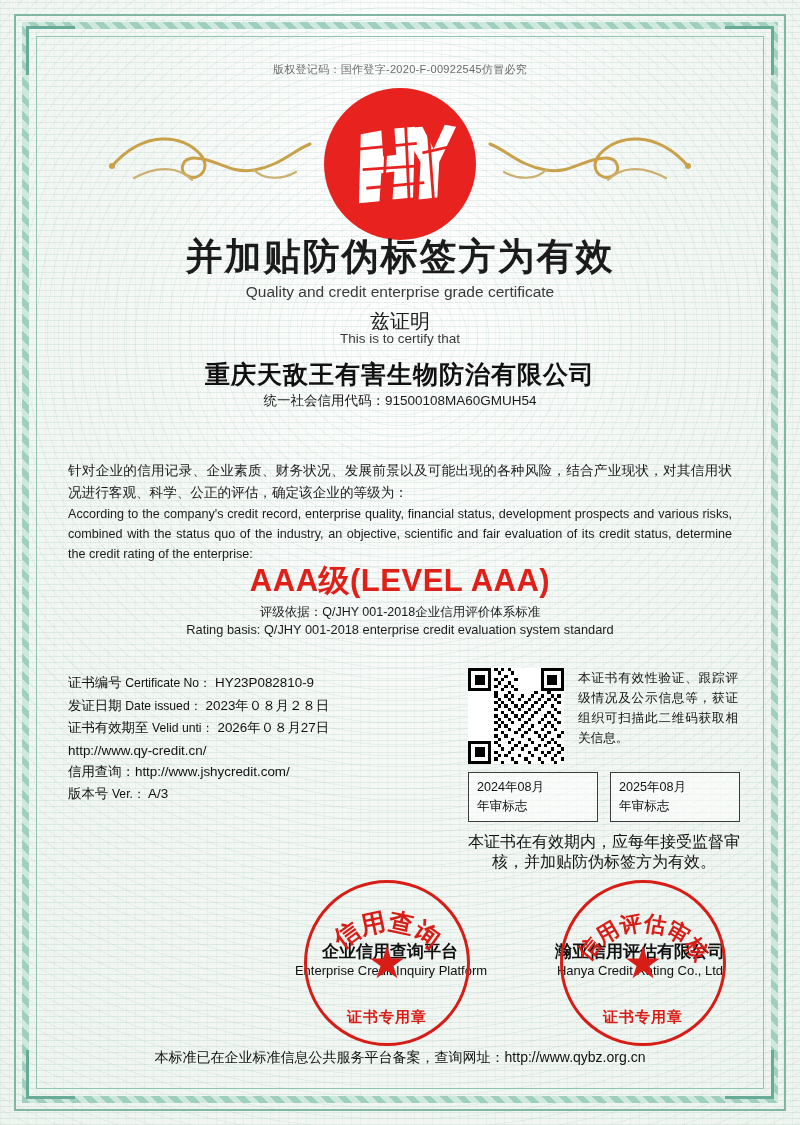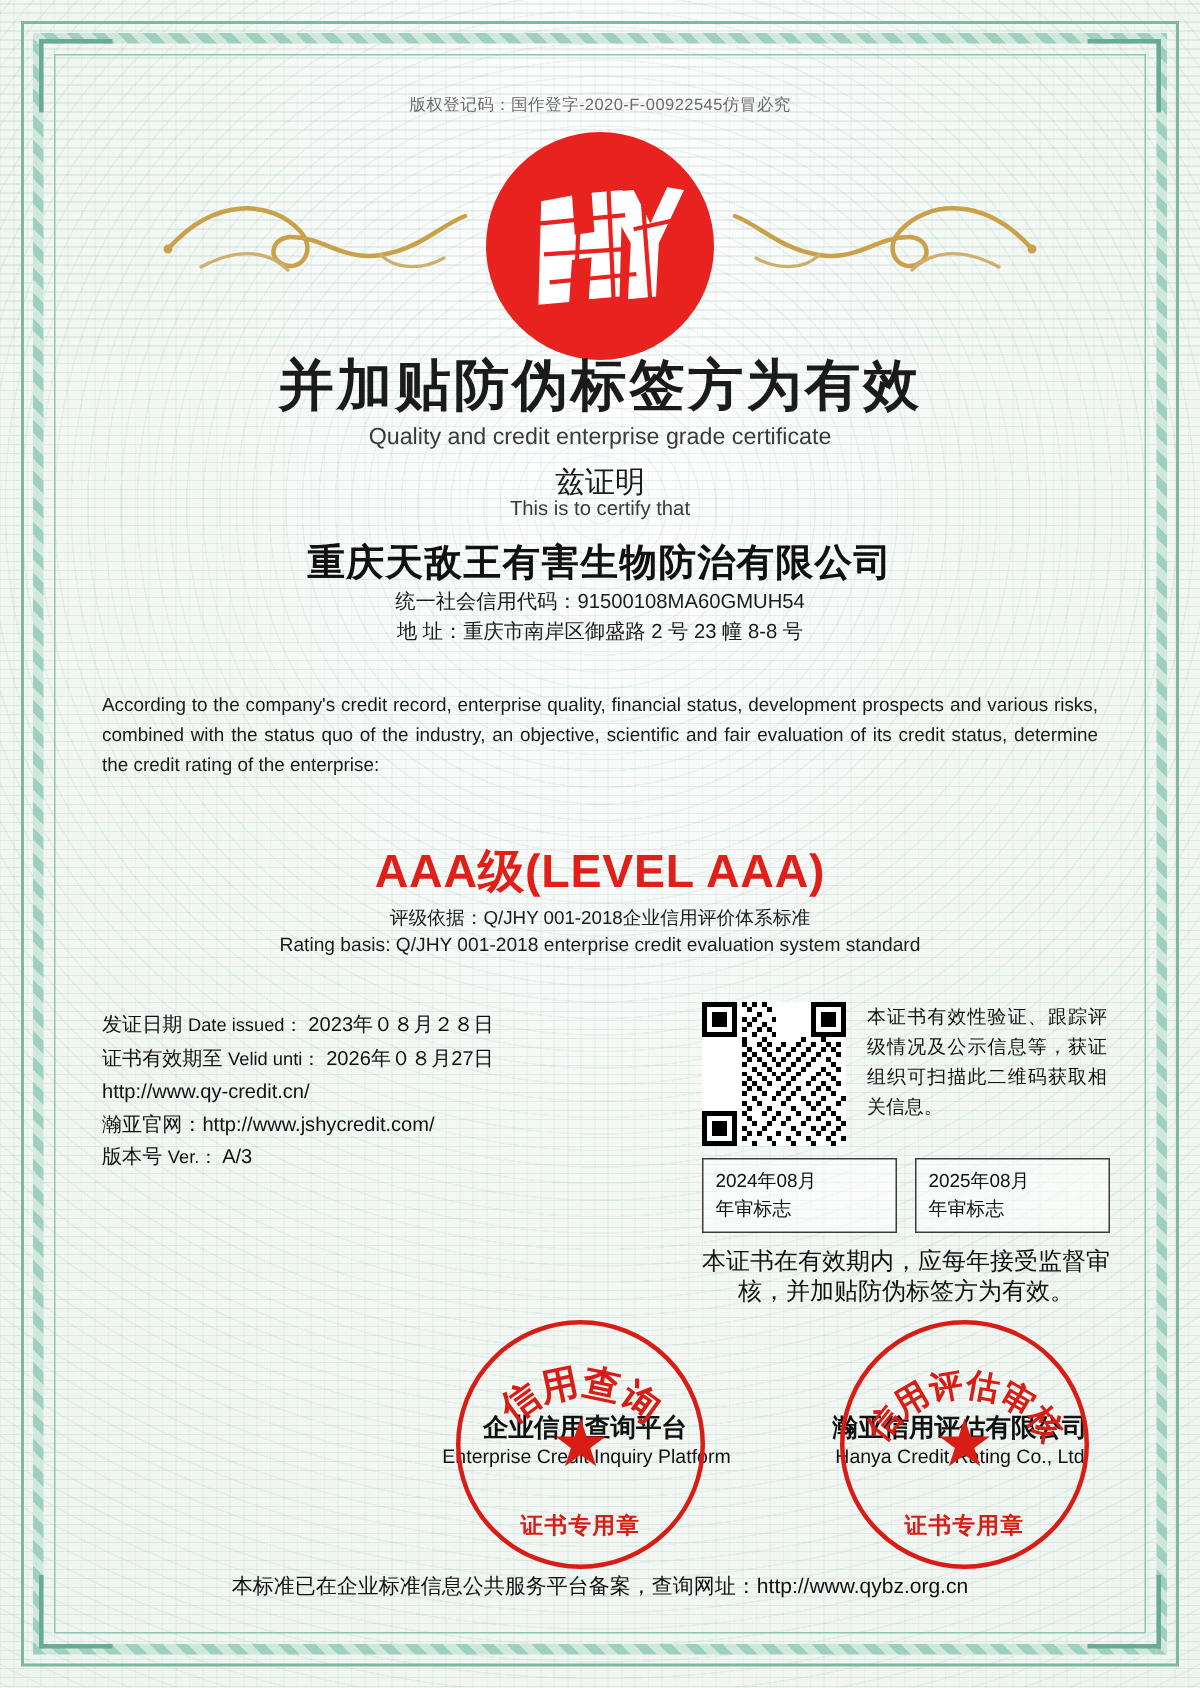--- a/index.html
+++ b/index.html
@@ -253,48 +253,51 @@
     <div class="title-cn">并加贴防伪标签方为有效</div>
     <div class="title-en">Quality and credit enterprise grade certificate</div>
 
     <div class="certify-cn">兹证明</div>
     <div class="certify-en">This is to certify that</div>
 
     <div class="company">重庆天敌王有害生物防治有限公司</div>
     <div class="uscc">
       <span>统一社会信用代码：</span><span>91500108MA60GMUH54</span>
     </div>
-    <div class="address">
-      <span>地  址：</span><span>重庆市南岸区御盛路 2 号 23 幢 8-8 号</span>
-    </div>
 
     <div class="para">
+      <div>针对企业的信用记录、企业素质、财务状况、发展前景以及可能出现的各种风险，结合产业现状，对其信用状况进行客观、科学、公正的评估，确定该企业的等级为：</div>
       <div class="en">According to the company's credit record, enterprise quality, financial status, development prospects and various risks, combined with the status quo of the industry, an objective, scientific and fair evaluation of its credit status, determine the credit rating of the enterprise:</div>
     </div>
 
     <div class="level">AAA级(LEVEL AAA)</div>
     <div class="basis-cn">评级依据：Q/JHY 001-2018企业信用评价体系标准</div>
     <div class="basis-en">Rating basis: Q/JHY 001-2018 enterprise credit evaluation system standard</div>
 
     <div class="details">
+      <div class="row">
+        <span>证书编号</span>
+        <span class="lbl-en">Certificate No：</span>
+        <span>HY23P082810-9</span>
+      </div>
       <div class="row">
         <span>发证日期</span>
         <span class="lbl-en">Date issued：</span>
         <span>2023年０８月２８日</span>
       </div>
       <div class="row">
         <span>证书有效期至</span>
         <span class="lbl-en">Velid unti：</span>
         <span>2026年０８月27日</span>
       </div>
       <div class="row">
         <span>http://www.qy-credit.cn/</span>
       </div>
       <div class="row">
-        <span>瀚亚官网：</span><span>http://www.jshycredit.com/</span>
+        <span>信用查询：</span><span>http://www.jshycredit.com/</span>
       </div>
       <div class="row">
         <span>版本号</span>
         <span class="lbl-en">Ver.：</span>
         <span>A/3</span>
       </div>
     </div>
 
     <div class="qr">
       <svg viewBox="0 0 29 29" width="96" height="96" shape-rendering="crispEdges">

